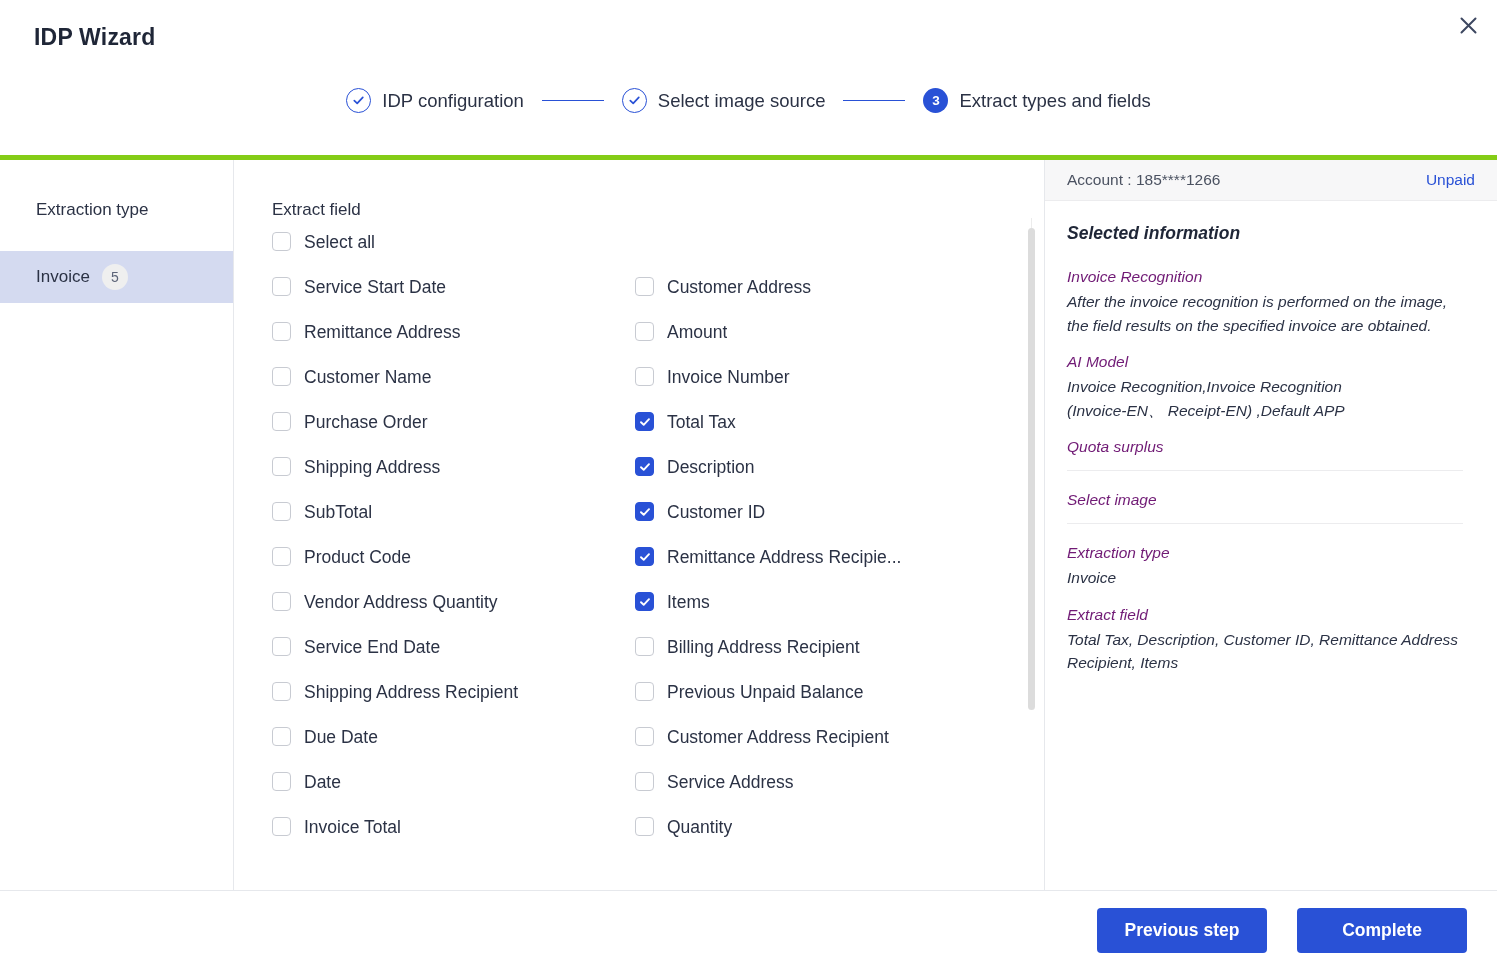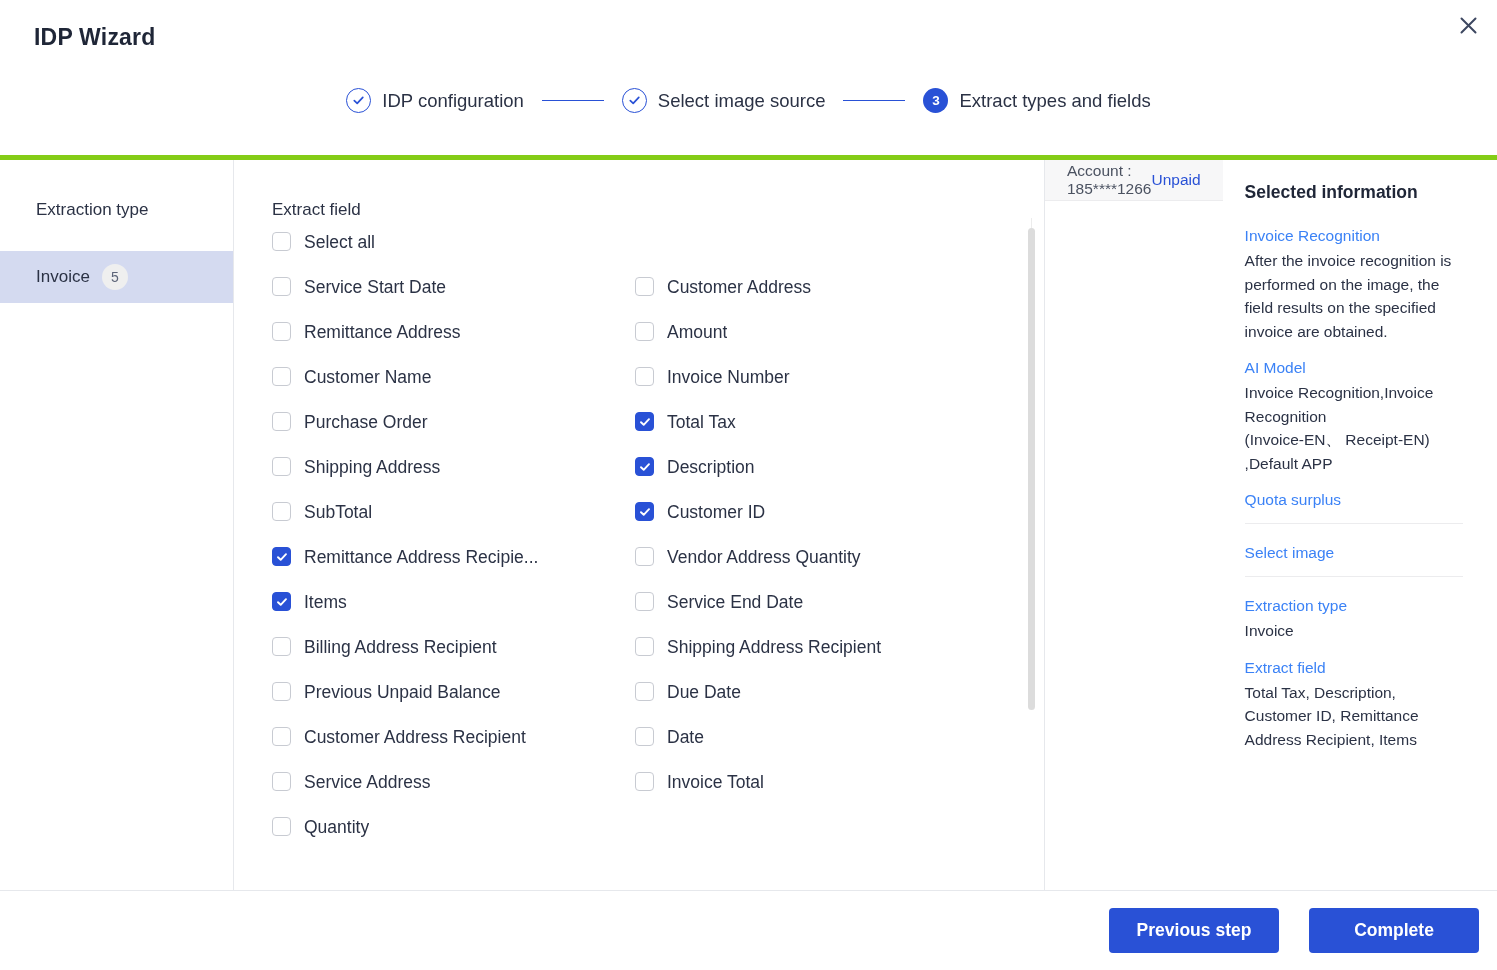--- a/index.html
+++ b/index.html
@@ -96,39 +96,39 @@
   }
   .v-scrollbar .thumb {
     position: absolute; top: 0; left: 0; width: 7px; height: 482px;
     background: #dcdcdc; border-radius: 4px;
   }
   .v-scrollbar .track-line {
     position: absolute; left: 3px; top: -10px; width: 1px; height: 12px; background: #ececec;
   }
 
   
-  .info-panel { width: 452px; flex: 0 0 452px; display: flex; flex-direction: row; background: #fff; }
+  .info-panel { width: 452px; flex: 0 0 452px; display: flex; flex-direction: column; background: #fff; }
   .account-bar {
     height: 41px; flex: 0 0 41px; background: #f7f7f8; border-bottom: 1px solid #ececee;
     display: flex; align-items: center; justify-content: space-between;
     padding: 0 22px 0 22px; font-size: 15.5px; color: #4b5261;
   }
   .switch-link { color: #2951d6; cursor: pointer; font-size: 15.5px; }
-  .info-body { padding: 22px 34px 0 22px; }
+  .info-body { padding: 22px 34px 0 22px; font-style: italic; }
   .info-title { font-size: 17.5px; font-weight: bold; color: #1f2637; margin-bottom: 24px; }
-  .info-key { font-size: 15.5px; color: #3b82f6; margin-bottom: 4px; }
+  .info-key { font-size: 15.5px; color: #701a75; margin-bottom: 4px; }
   .info-val { font-size: 15.5px; color: #2b3245; line-height: 1.52; margin-bottom: 16px; }
   .info-val.indent2 { white-space: pre-line; }
   .divider { height: 1px; background: #ececee; margin: 14px 0 20px 0; }
 
   
   .footer {
     height: 80px; flex: 0 0 80px; border-top: 1px solid #e6e8ec;
     display: flex; align-items: center; justify-content: flex-end; gap: 30px;
-    padding-right: 18px; background: #fff;
+    padding-right: 30px; background: #fff;
   }
   .btn {
     background: #2951d6; color: #fff; border: none; border-radius: 4px;
     font-family: "Liberation Sans", sans-serif;
     font-size: 17.5px; font-weight: bold; cursor: pointer;
     height: 45px; padding: 0 26px; min-width: 170px;
   }
 </style>
 </head>
 <body>
@@ -246,20 +246,24 @@
             </div>
             <div class="field-row">
               <span class="cbx checked">
                 <svg width="12" height="12" viewBox="0 0 12 12">
                   <path d="M2 6.2 L4.7 8.8 L10 3.2" stroke="#ffffff" stroke-width="1.9" fill="none" stroke-linecap="round" stroke-linejoin="round"></path>
                 </svg>
               </span>
               <span class="field-label">Customer ID</span>
             </div>
             <div class="field-row">
+              <span class="cbx"></span>
+              <span class="field-label">Product Code</span>
+            </div>
+            <div class="field-row">
               <span class="cbx checked">
                 <svg width="12" height="12" viewBox="0 0 12 12">
                   <path d="M2 6.2 L4.7 8.8 L10 3.2" stroke="#ffffff" stroke-width="1.9" fill="none" stroke-linecap="round" stroke-linejoin="round"></path>
                 </svg>
               </span>
               <span class="field-label">Remittance Address Recipie...</span>
             </div>
             <div class="field-row">
               <span class="cbx"></span>
               <span class="field-label">Vendor Address Quantity</span>

